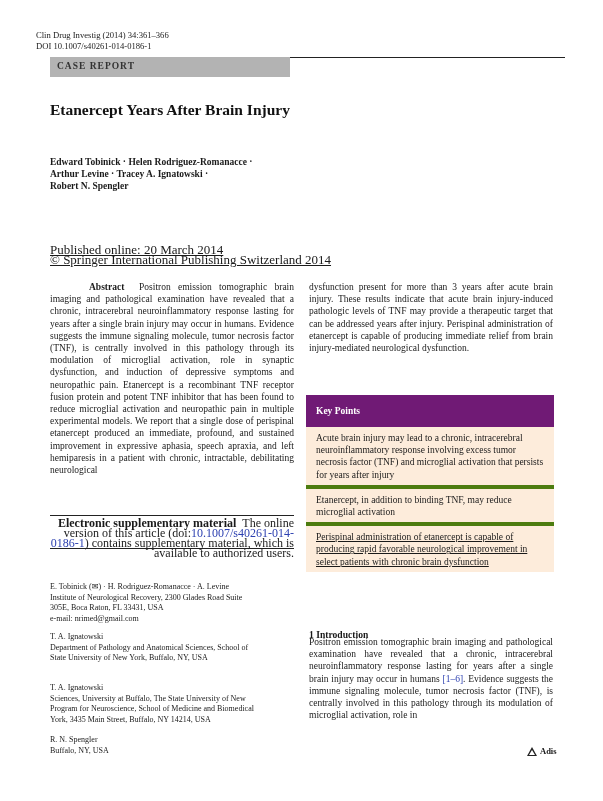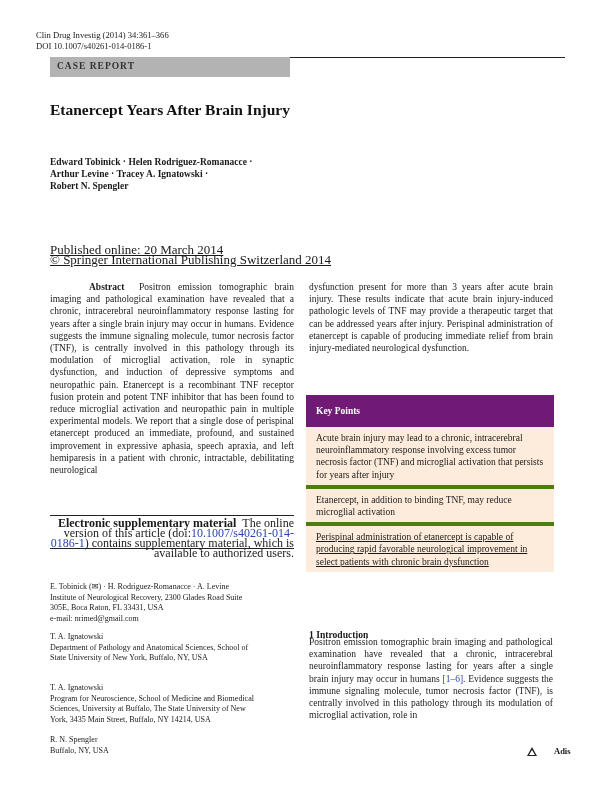--- a/index.html
+++ b/index.html
@@ -22,21 +22,21 @@
     .esm a { color:#2b3fb0; text-decoration:none; }
     .esm-bot { left:50px; top:548px; width:244px; height:1px; background:#222; }
     .affil { left:50px; width:250px; font-size:8px; line-height:10.6px;margin-top:28px; }
     .kp { left:306px; top:395px; width:248px; }
     .kp-head { background:#701a75; height:32px; color:#fff; font-weight:bold; font-size:9.5px; padding-left:10px; line-height:32px; }
     .kp-item { background:#fdecdb; padding:5px 8px 4px 10px; font-size:9.5px; line-height:12.2px; border-bottom:4px solid #4d7c0f; }
     .kp-item:last-child { border-bottom:none;text-decoration:underline; }
     .sec { left:309px; top:613px; font-size:9.6px; font-weight:bold;margin-top:16px; }
     .intro { left:309px; top:636px; width:244px; }
     .intro a { color:#2b3fb0; text-decoration:none; }
-    .adis { left:527px; top:746px; font-size:8.5px; font-weight:bold; display:flex; align-items:center; gap:17px; }
+    .adis { left:527px; top:746px; font-size:8.5px; font-weight:bold; display:flex; align-items:center; gap:3px; }
     .tri { width:0; height:0; border-left:5px solid transparent; border-right:5px solid transparent; border-bottom:9px solid #222; position:relative; }
     .tri::after { content:""; position:absolute; left:-3px; top:3px; border-left:3px solid transparent; border-right:3px solid transparent; border-bottom:5px solid #fff; }
   </style>
 </head>
 <body>
 
 <div class="abs journal">
   <div>Clin Drug Investig (2014) 34:361–366</div>
   <div>DOI 10.1007/s40261-014-0186-1</div>
 </div>
@@ -81,22 +81,22 @@
 </div>
 
 <div class="abs affil" style="top:604px">
   <div>T. A. Ignatowski</div>
   <div>Department of Pathology and Anatomical Sciences, School of</div>
   <div>State University of New York, Buffalo, NY, USA</div>
 </div>
 
 <div class="abs affil" style="top:655px">
   <div>T. A. Ignatowski</div>
+  <div>Sciences, University at Buffalo, The State University of New</div>
   <div>Program for Neuroscience, School of Medicine and Biomedical</div>
-  <div>Sciences, University at Buffalo, The State University of New</div>
   <div>York, 3435 Main Street, Buffalo, NY 14214, USA</div>
 </div>
 
 <div class="abs affil" style="top:707px">
   <div>R. N. Spengler</div>
   <div>Buffalo, NY, USA</div>
 </div>
 
 <div class="abs kp">
   <div class="kp-head">Key Points</div>

